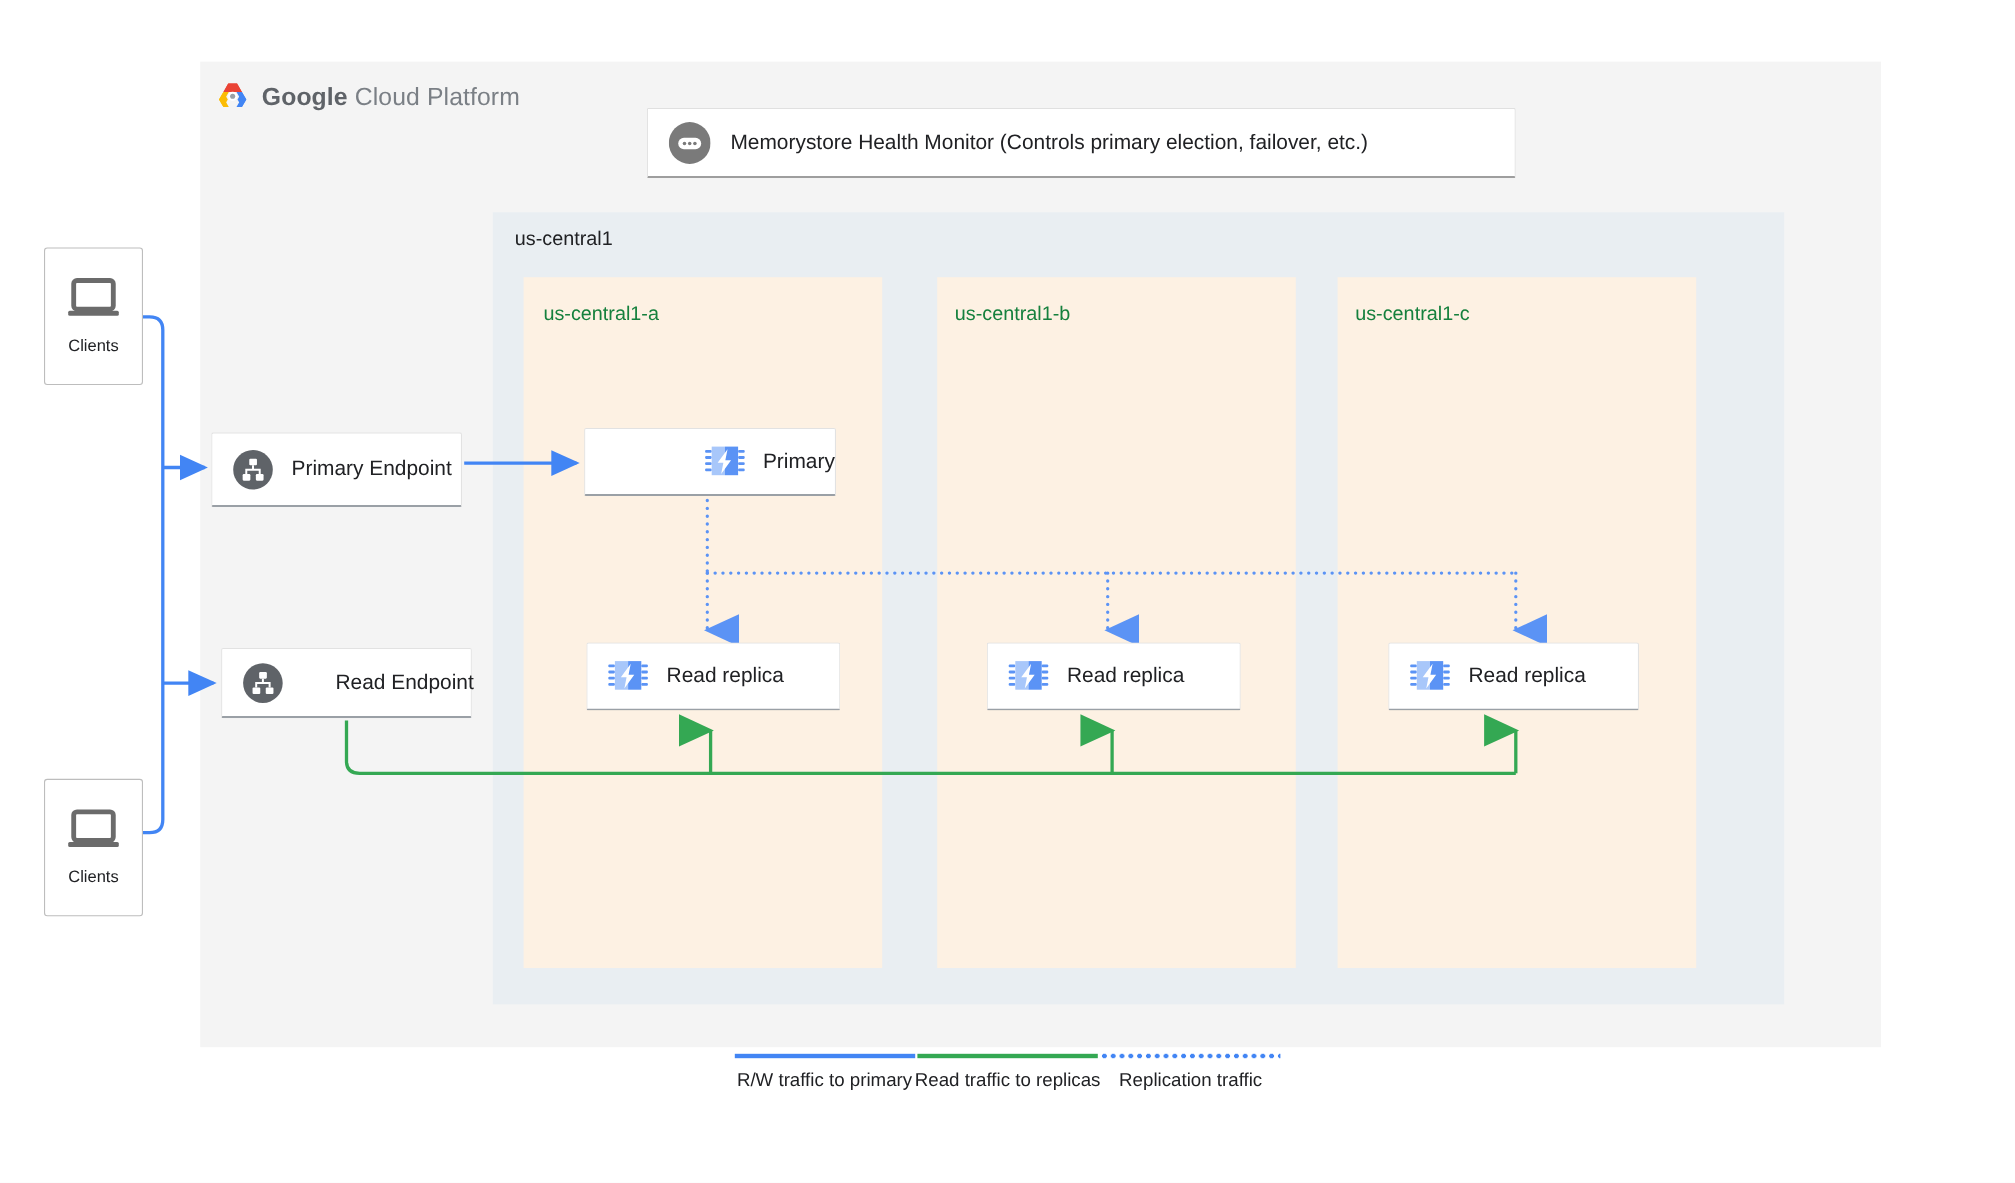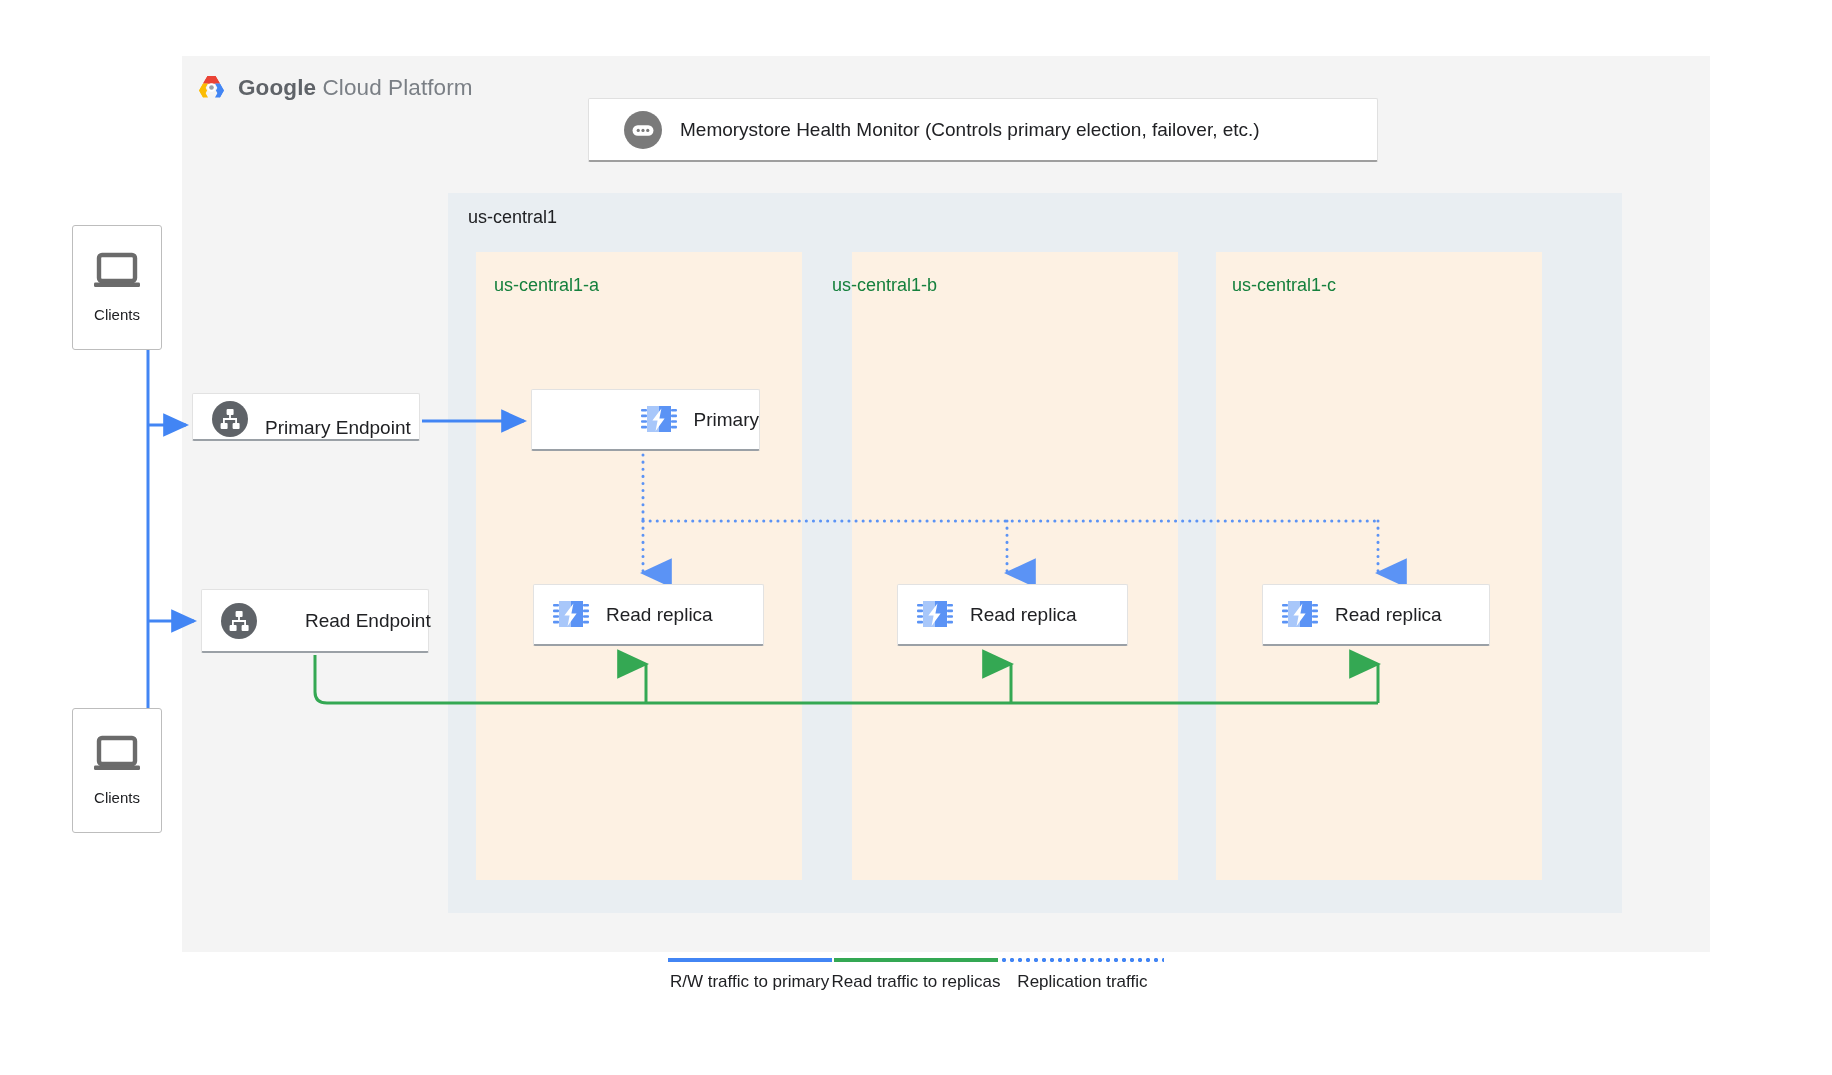--- a/index.html
+++ b/index.html
@@ -42,21 +42,21 @@
   
   #health-monitor {
     position: absolute;
     left: 588px; top: 98px;
     width: 790px; height: 64px;
     background: #ffffff;
     border: 1px solid #e0e0e0;
     border-bottom: 2px solid #9e9e9e;
     border-radius: 2px;
     display: flex; align-items: center;
-    padding-left: 35px;
+    padding-left: 19px;
     gap: 18px;
   }
   .monitor-icon { width: 38px; height: 38px; flex: 0 0 38px; }
   #health-monitor-label {
     font-size: 19px;
     color: #202124;
     white-space: nowrap;
   }
 
   
@@ -84,21 +84,21 @@
   #zone-a { left: 476px; }
   #zone-b { left: 852px; }
   #zone-c { left: 1216px; }
   .zone-label {
     position: absolute;
     top: 275px;
     font-size: 18px;
     color: #15803d;
   }
   #zone-a-label { left: 494px; }
-  #zone-b-label { left: 832px; }
+  #zone-b-label { left: 868px; }
   #zone-c-label { left: 1232px; }
 
   
   .node-card {
     position: absolute;
     background: #ffffff;
     border: 1px solid #e2e2e2;
     border-bottom: 2px solid #9aa0a6;
     border-radius: 2px;
     display: flex;
@@ -108,42 +108,41 @@
   }
   .node-card .node-label {
     font-size: 19px;
     color: #202124;
     white-space: nowrap;
   }
   .chip-icon { width: 40px; height: 40px; flex: 0 0 40px; }
   .endpoint-icon { width: 40px; height: 40px; flex: 0 0 40px; }
 
   
-  #primary-endpoint { left: 192px; top: 393px; width: 228px; height: 48px; align-items: flex-end; }
+  #primary-endpoint { left: 192px; top: 393px; width: 228px; height: 68px; }
   #read-endpoint    { left: 201px; top: 589px; width: 228px; height: 64px; gap: 46px; }
 
   
   #primary-node   { left: 531px;  top: 389px; width: 229px; height: 62px; justify-content: flex-end; }
   #replica-a      { left: 533px;  top: 584px; width: 231px; height: 62px; }
   #replica-b      { left: 897px;  top: 584px; width: 231px; height: 62px; }
   #replica-c      { left: 1262px; top: 584px; width: 228px; height: 62px; }
 
   
   .client-box {
     position: absolute;
     width: 90px; height: 125px;
     border: 1px solid #bdbdbd;
     border-radius: 3px;
     background: #ffffff;
     display: flex;
     flex-direction: column;
     align-items: center;
     justify-content: center;
     gap: 14px;
-    margin-left: 32px;
   }
   #client-top { left: 40px; top: 225px; }
   #client-bottom { left: 40px; top: 708px; }
   .laptop-icon { width: 52px; height: 40px; }
   .client-label { font-size: 15px; color: #202124; }
 
   
   #wires {
     position: absolute;
     left: 0; top: 0;

